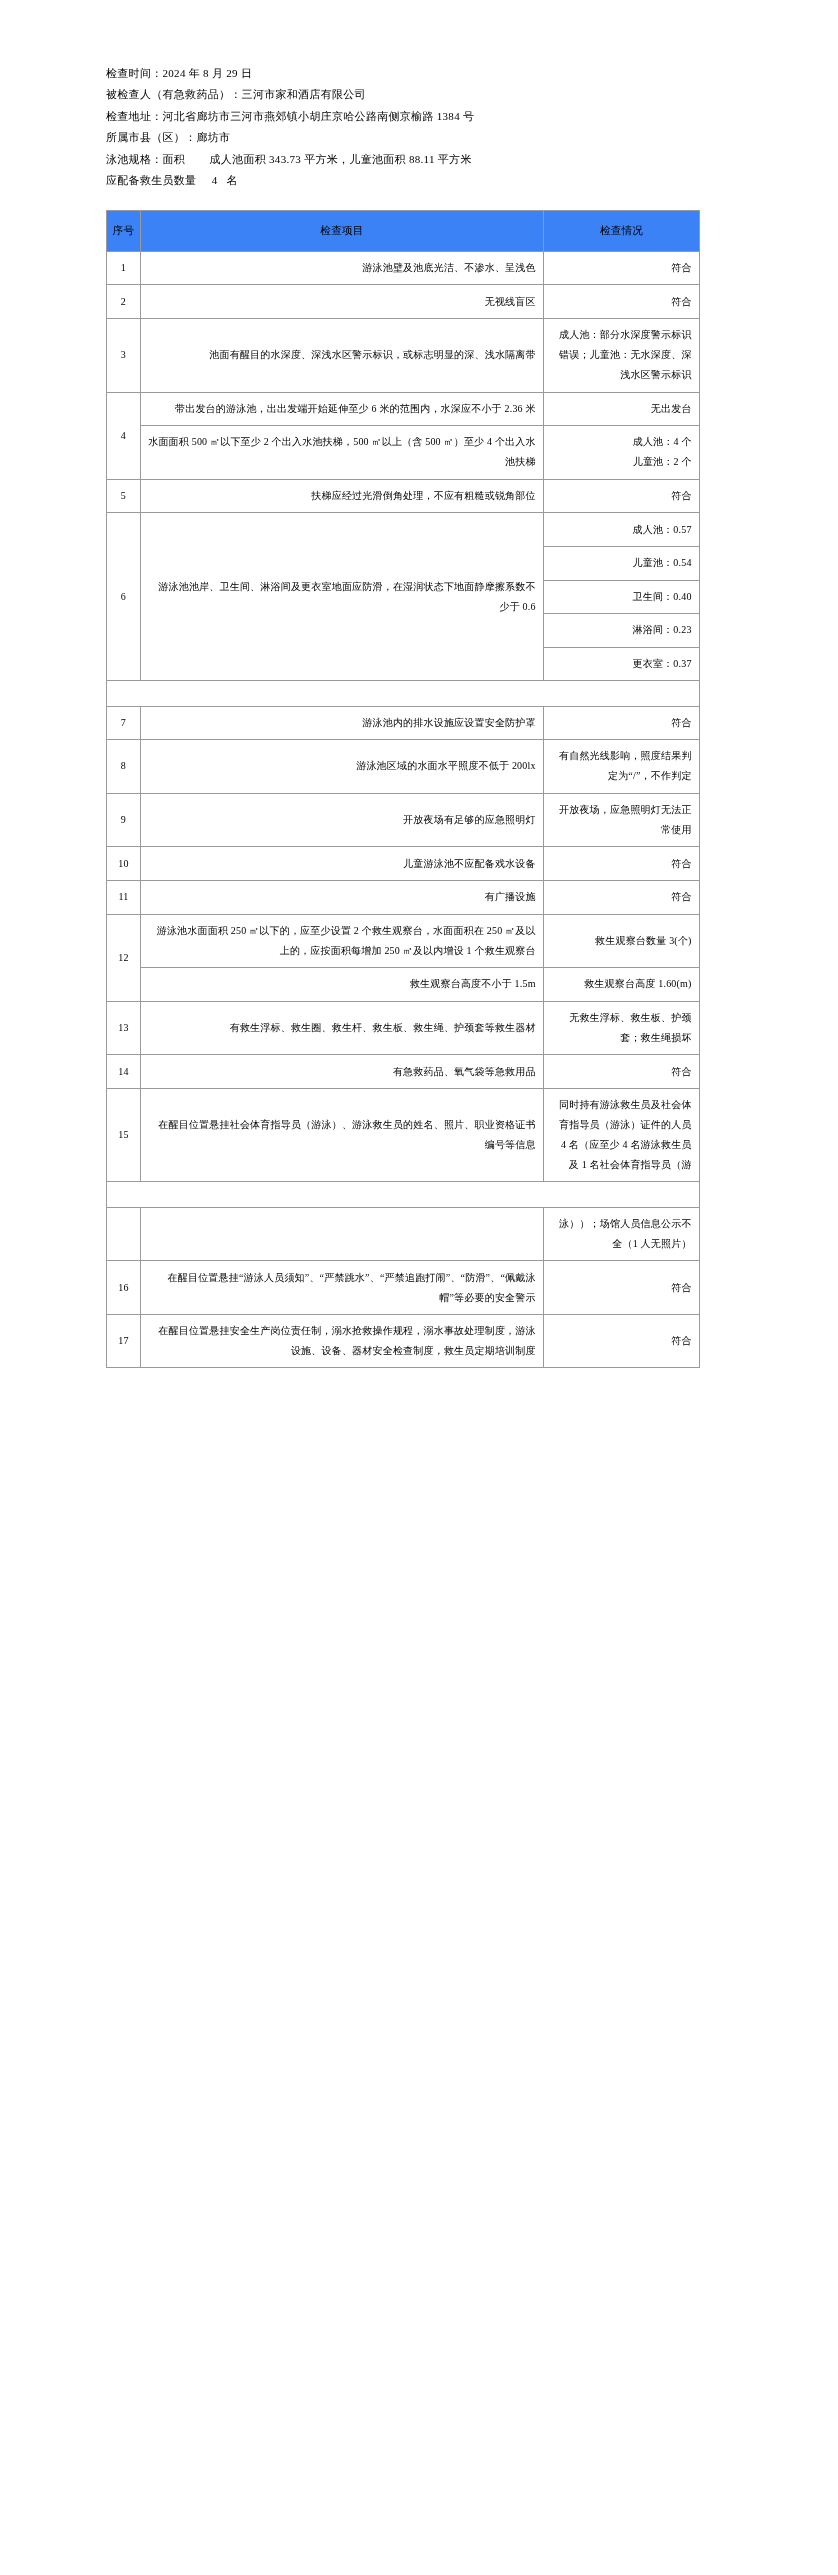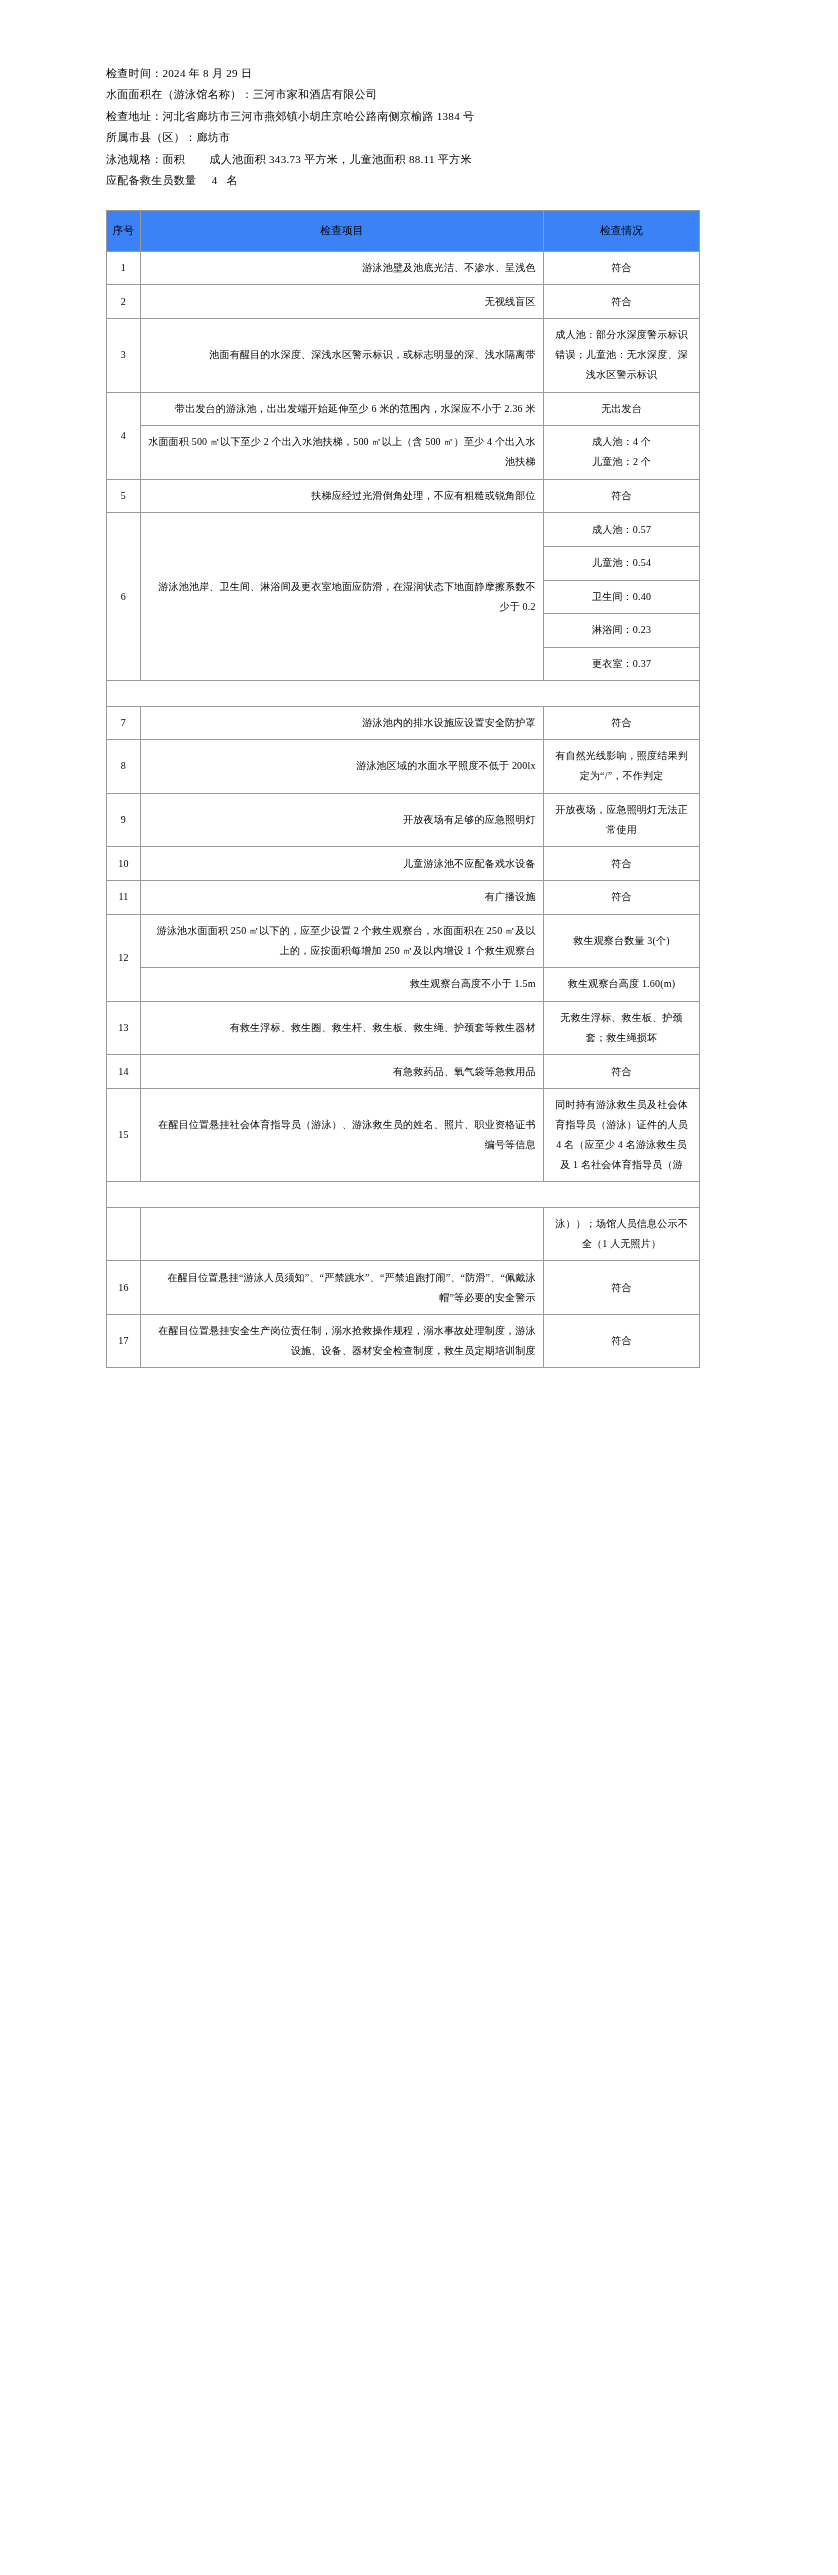--- a/index.html
+++ b/index.html
@@ -54,36 +54,36 @@
   }
   td.seq {
     text-align: center;
     padding: 5.3px 2.1px;
     font-size: 10px;
   }
   td.item {
     text-align: right;
   }
   td.result {
-    text-align: center;
+    text-align: right;
   }
   .spacer-row td {
     border: none;
     height: 11.6px;
     padding: 0;
   }
 </style>
 </head>
 <body>
 
 <div class="page">
 
   <div class="header-block">
     <div class="header-line">检查时间：2024 年 8 月 29 日</div>
-    <div class="header-line">水面面积在（游泳馆名称）：三河市家和酒店有限公司</div>
+    <div class="header-line">被检查人（有急救药品）：三河市家和酒店有限公司</div>
     <div class="header-line">检查地址：河北省廊坊市三河市燕郊镇小胡庄京哈公路南侧京榆路 1384 号</div>
     <div class="header-line">所属市县（区）：廊坊市</div>
     <div class="header-line">泳池规格：面积        成人池面积 343.73 平方米，儿童池面积 88.11 平方米</div>
     <div class="header-line">应配备救生员数量     4   名</div>
   </div>
 
   <table class="inspection">
     <colgroup>
       <col class="c1">
         <col class="c2">
@@ -122,21 +122,21 @@
           <td class="result" style="white-space: pre-line;">成人池：4 个
 儿童池：2 个</td>
         </tr>
         <tr>
           <td class="seq" rowspan="1">5</td>
           <td class="item">扶梯应经过光滑倒角处理，不应有粗糙或锐角部位</td>
           <td class="result">符合</td>
         </tr>
         <tr>
           <td class="seq" rowspan="5">6</td>
-          <td class="item" rowspan="5">游泳池池岸、卫生间、淋浴间及更衣室地面应防滑，在湿润状态下地面静摩擦系数不少于 0.2</td>
+          <td class="item" rowspan="5">游泳池池岸、卫生间、淋浴间及更衣室地面应防滑，在湿润状态下地面静摩擦系数不少于 0.6</td>
           <td class="result">成人池：0.57</td>
         </tr>
         <tr>
           <td class="result">儿童池：0.54</td>
         </tr>
         <tr>
           <td class="result">卫生间：0.40</td>
         </tr>
         <tr>
           <td class="result">淋浴间：0.23</td>

